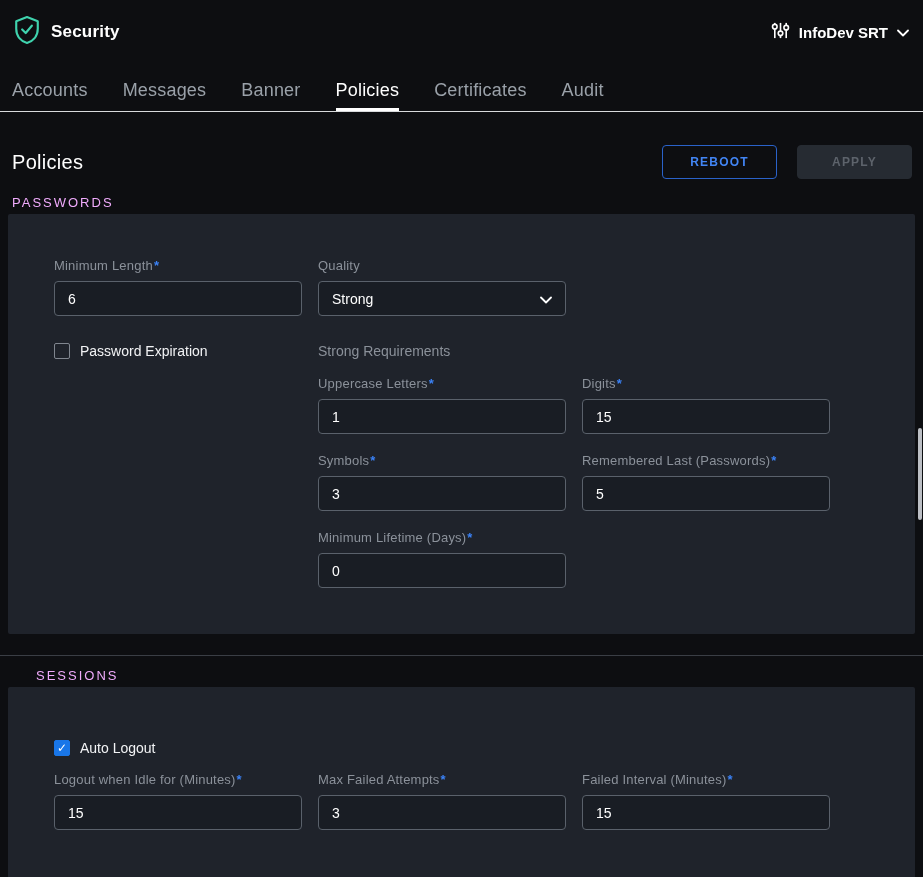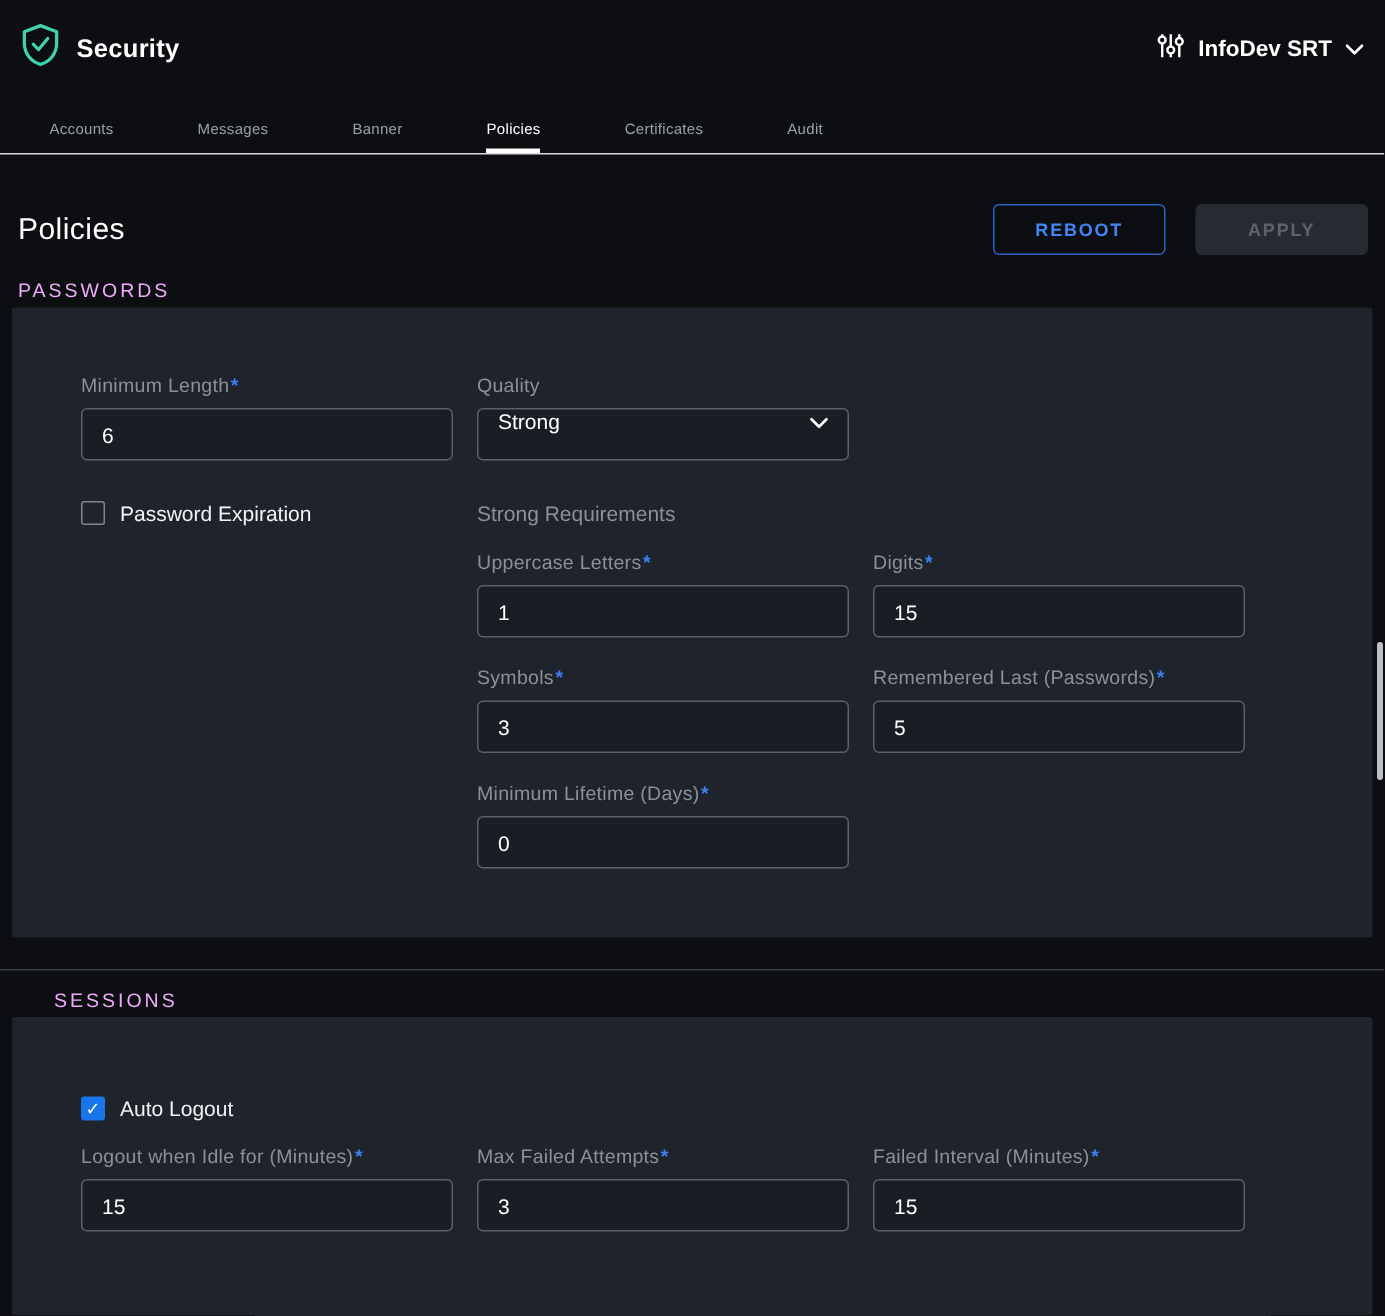--- a/index.html
+++ b/index.html
@@ -18,22 +18,22 @@
     padding: 16px 14px 12px 14px;
   }
   .header-left { display: flex; align-items: center; gap: 11px; }
   .app-title { font-size: 17px; font-weight: 700; letter-spacing: .2px; }
   .header-right { display: flex; align-items: center; gap: 9px; }
   .device-name { font-size: 15px; font-weight: 700; }
 
   
   .tabs { display: flex; gap: 35px; padding: 20px 12px 0 12px; }
   .tab {
-    font-size: 10px; color: #9aa1a9; padding-bottom: 7px;
-    border-bottom: 3px solid transparent; cursor: pointer; letter-spacing: .2px; margin-left: 21px;
+    font-size: 18px; color: #9aa1a9; padding-bottom: 7px;
+    border-bottom: 3px solid transparent; cursor: pointer; letter-spacing: .2px;
   }
   .tab.active { color: #ffffff; border-bottom-color: #ffffff; }
   .tabs-divider { height: 1px; background: #d8dadc; width: 100%; }
 
   
   .title-row {
     display: flex; align-items: center; justify-content: space-between;
     margin: 33px 11px 0 12px;
   }
   .page-title { font-size: 20px; font-weight: 400; letter-spacing: .3px; }
@@ -71,21 +71,21 @@
   .flabel { display: block; font-size: 13px; color: #8b919a; margin-bottom: 8px; letter-spacing: .2px; }
   .req { color: #3b82f6; margin-left: 1px; font-weight: 700; }
   .field-input {
     width: 100%; height: 35px; background: #191d24; border: 1px solid #5a616b;
     border-radius: 4px; color: #ffffff; font-size: 14px; padding: 0 13px;
     font-family: "Liberation Sans", sans-serif; outline: none;
   }
   .select {
     width: 100%; height: 35px; background: #191d24; border: 1px solid #5a616b;
     border-radius: 4px; color: #ffffff; font-size: 14px; padding: 0 13px;
-    display: flex; justify-content: space-between; cursor: pointer;
+    display: flex; align-items: center; justify-content: space-between; cursor: pointer;
   }
   .subheading { font-size: 14px; color: #8b919a; display: flex; align-items: center; height: 18px; }
 
   
   .check-row { display: flex; align-items: center; gap: 10px; height: 18px; cursor: pointer; }
   .checkbox {
     width: 16px; height: 16px; border: 1px solid #80868f; border-radius: 2px;
     background: transparent; display: inline-flex; align-items: center; justify-content: center;
     flex: 0 0 16px;
   }

